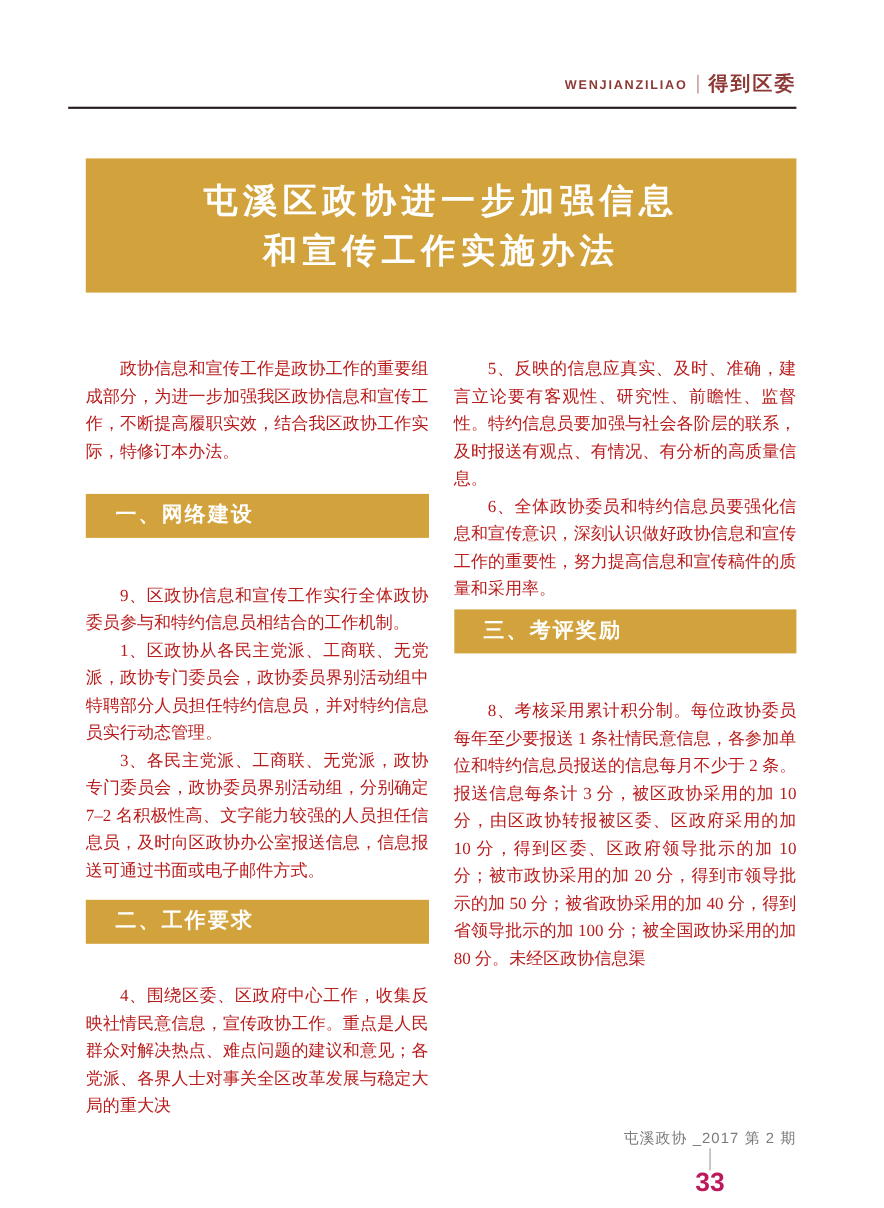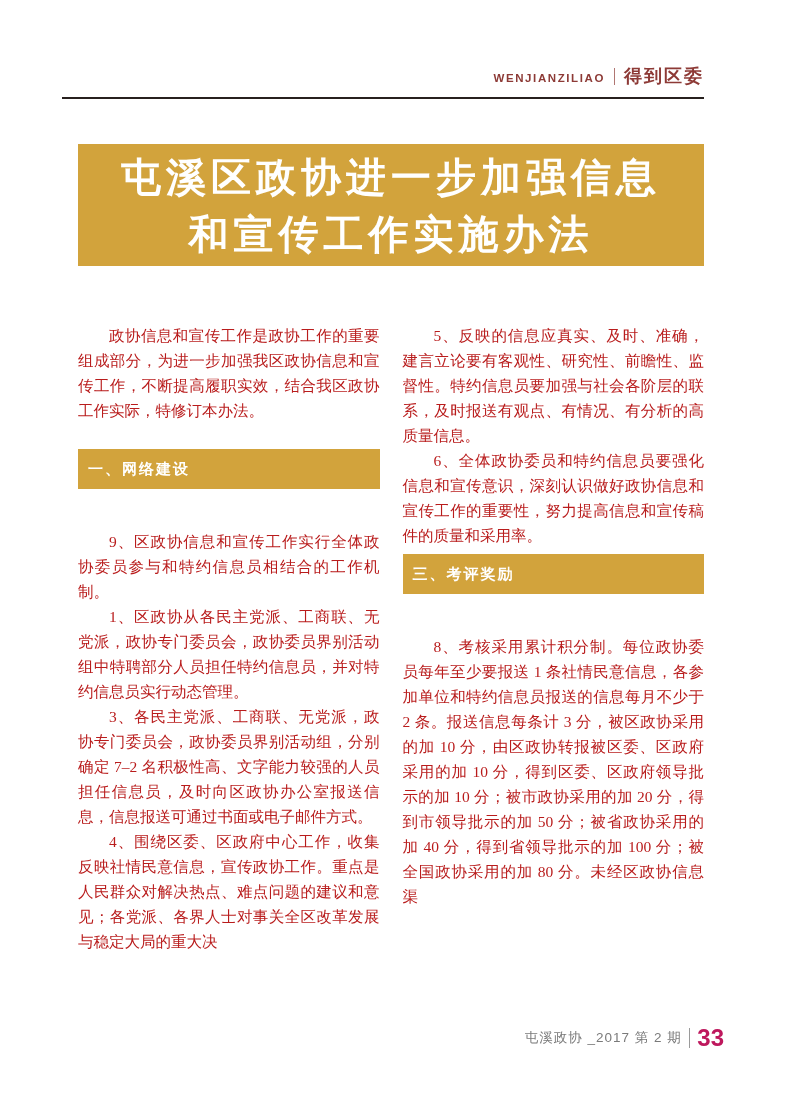--- a/index.html
+++ b/index.html
@@ -3,21 +3,21 @@
 <meta charset="utf-8">
 <style>
   html,body{margin:0;padding:0;background:#ffffff;}
   .page{
     position:relative;
     width:804px;height:1098px;
     background:#ffffff;
     overflow:hidden;
     font-family:"Liberation Serif","DejaVu Serif",serif;
   }
-  .content{margin:0 100px 0 78px;}
+  .content{margin:0 80px 0 78px;}
 
   
   .page-header{
     padding-top:64px;
     display:flex;justify-content:flex-end;align-items:center;
     column-gap:9px;
   }
   .hdr-latin{
     font-family:"Liberation Sans","DejaVu Sans",sans-serif;
     font-size:11.5px;letter-spacing:1.6px;font-weight:bold;
@@ -34,47 +34,47 @@
   }
 
   
   .title-banner{
     margin-top:45px;height:122px;background:#d2a33c;
     display:flex;flex-direction:column;justify-content:center;align-items:center;
     row-gap:3px;
   }
   .title-line{
     font-family:"Liberation Sans","DejaVu Sans",sans-serif;
-    font-weight:bold;font-size:40px;letter-spacing:5px;color:#ffffff;
+    font-weight:bold;font-size:31px;letter-spacing:5px;color:#ffffff;
     line-height:1.35;white-space:nowrap;
   }
 
   
   .columns{margin-top:57px;display:flex;column-gap:23px;}
   .col{flex:1;min-width:0;}
   .col p{
     margin:0;font-size:15.5px;line-height:25px;color:#b91c1c;
     text-align:justify;text-indent:2em;
   }
   .col p.no-indent{text-indent:0;}
 
   .section-banner{
     height:40px;background:#d2a33c;
     font-family:"Liberation Sans","DejaVu Sans",sans-serif;
-    font-weight:bold;font-size:15px;letter-spacing:2px;color:#ffffff;
-    line-height:40px;padding-left:10px;box-sizing:border-box;
+    font-weight:bold;font-size:19px;letter-spacing:2px;color:#ffffff;
+    line-height:40px;padding-left:27px;box-sizing:border-box;
   }
   .banner-1{margin-top:26px;margin-bottom:40px;}
   .banner-2{margin-top:14px;margin-bottom:35px;}
   .banner-3{margin-top:6px;margin-bottom:40px;}
 
   
   .page-footer{
     position:absolute;top:1026px;right:80px;
-    display:flex;align-items:center;column-gap:7px;
+    display:flex;align-items:center;column-gap:7px;flex-direction:column;
   }
   .footer-journal{
     font-family:"Liberation Sans","DejaVu Sans",sans-serif;
     font-size:13.5px;color:#7a7a7a;letter-spacing:1px;
   }
   .footer-divider{width:1.5px;height:20px;background:#9a9a9a;}
   .footer-page{
     font-family:"Liberation Sans","DejaVu Sans",sans-serif;
     font-size:24px;font-weight:700;color:#be185d;line-height:1;
   }
@@ -101,20 +101,21 @@
 
       <div class="col">
         <p>政协信息和宣传工作是政协工作的重要组成部分，为进一步加强我区政协信息和宣传工作，不断提高履职实效，结合我区政协工作实际，特修订本办法。</p>
 
         <div class="section-banner banner-1">一、网络建设</div>
 
         <p>9、区政协信息和宣传工作实行全体政协委员参与和特约信息员相结合的工作机制。</p>
         <p>1、区政协从各民主党派、工商联、无党派，政协专门委员会，政协委员界别活动组中特聘部分人员担任特约信息员，并对特约信息员实行动态管理。</p>
         <p>3、各民主党派、工商联、无党派，政协专门委员会，政协委员界别活动组，分别确定 7–2 名积极性高、文字能力较强的人员担任信息员，及时向区政协办公室报送信息，信息报送可通过书面或电子邮件方式。</p>
 
+        <div class="section-banner banner-2">二、工作要求</div>
 
         <p>4、围绕区委、区政府中心工作，收集反映社情民意信息，宣传政协工作。重点是人民群众对解决热点、难点问题的建议和意见；各党派、各界人士对事关全区改革发展与稳定大局的重大决</p>
       </div>
 
       <div class="col">
         <p>5、反映的信息应真实、及时、准确，建言立论要有客观性、研究性、前瞻性、监督性。特约信息员要加强与社会各阶层的联系，及时报送有观点、有情况、有分析的高质量信息。</p>
         <p>6、全体政协委员和特约信息员要强化信息和宣传意识，深刻认识做好政协信息和宣传工作的重要性，努力提高信息和宣传稿件的质量和采用率。</p>
 
         <div class="section-banner banner-3">三、考评奖励</div>
 

